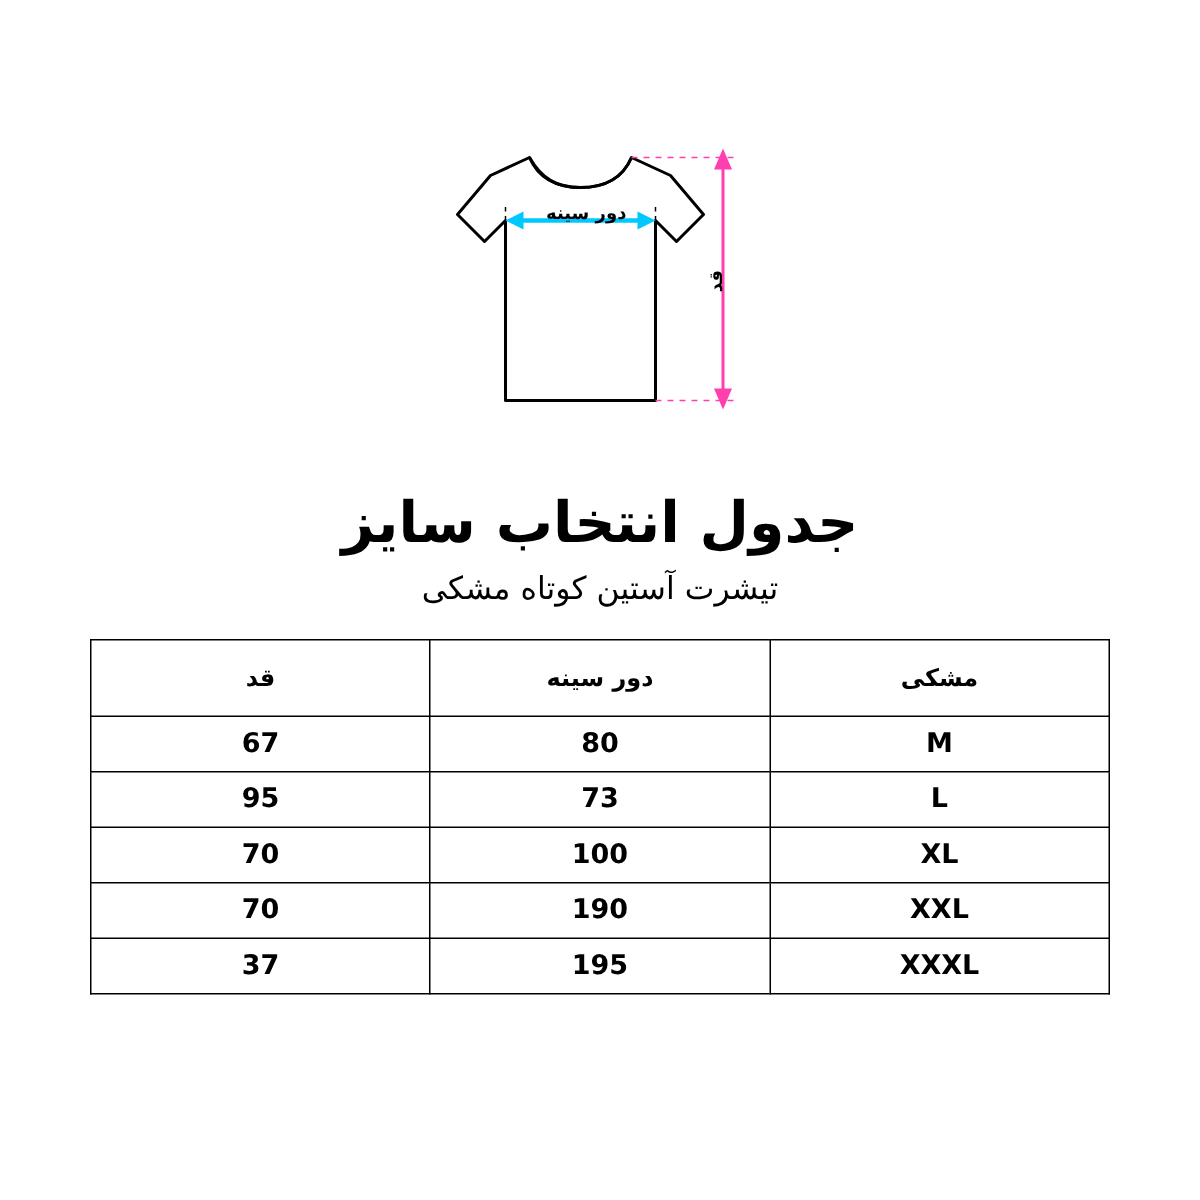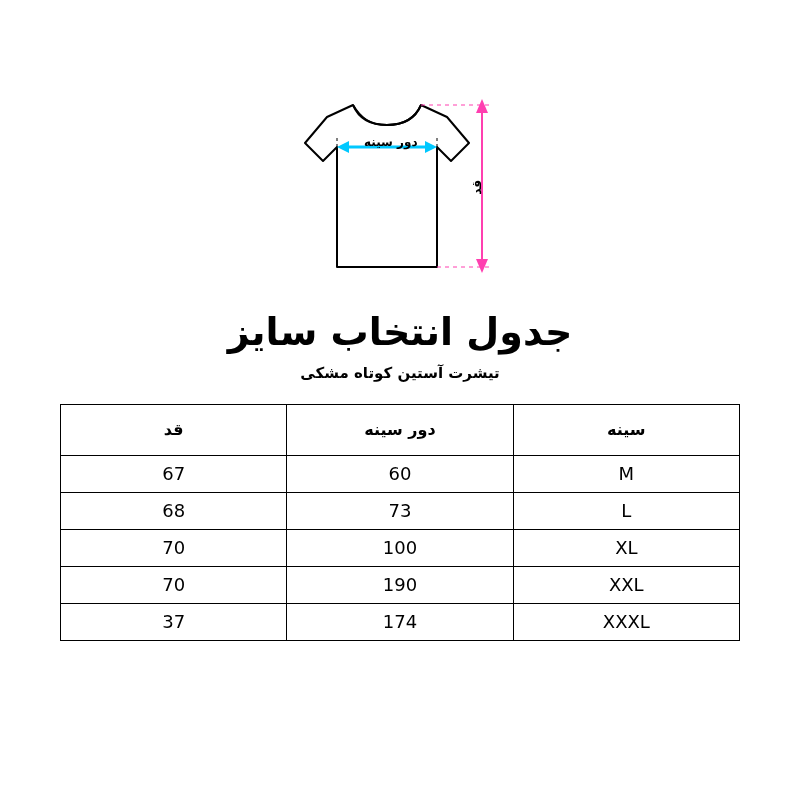--- a/index.html
+++ b/index.html
@@ -54,48 +54,48 @@
     font-size: 12px;
     font-weight: bold;
     color: #000;
     writing-mode: vertical-rl;
     text-orientation: mixed;
     transform: rotate(180deg);
   }
 
   
   .title {
-    margin-top: 12px;
+    margin-top: 28px;
     font-size: 38px;
     font-weight: bold;
     direction: rtl;
     text-align: right;
     line-height: 1.1;
   }
   .subtitle {
     margin-top: 10px;
-    font-size: 15px;
-    font-weight: bold;
+    font-size: 21px;
+    font-weight: normal;
     direction: rtl;
     text-align: center;
   }
 
   
   .size-table {
     margin-top: 22px;
     border-collapse: collapse;
     width: 680px;
     direction: rtl;
     table-layout: fixed;
   }
   .size-table th,
   .size-table td {
     border: 1px solid #000000;
     text-align: center;
-    font-weight: normal;
+    font-weight: bold;
     color: #000000;
   }
   .size-table th {
     height: 48px;
     font-size: 16px;
     font-weight: bold;
   }
   .size-table td {
     height: 34px;
     font-size: 18px;
@@ -160,47 +160,47 @@
   <div class="subtitle">تیشرت آستین کوتاه مشکی</div>
 
   <table class="size-table">
     <colgroup>
       <col class="c-size">
         <col class="c-chest">
         <col class="c-height">
     </colgroup>
     <thead>
       <tr>
-        <th>سینه</th>
+        <th>مشکی</th>
         <th>دور سینه</th>
         <th>قد</th>
       </tr>
     </thead>
     <tbody>
       <tr>
         <td>M</td>
-        <td>60</td>
+        <td>80</td>
         <td>67</td>
       </tr>
       <tr>
         <td>L</td>
         <td>73</td>
-        <td>68</td>
+        <td>95</td>
       </tr>
       <tr>
         <td>XL</td>
         <td>100</td>
         <td>70</td>
       </tr>
       <tr>
         <td>XXL</td>
         <td>190</td>
         <td>70</td>
       </tr>
       <tr>
         <td>XXXL</td>
-        <td>174</td>
+        <td>195</td>
         <td>37</td>
       </tr>
     </tbody>
   </table>
 
 </div>
 
 </body></html>

